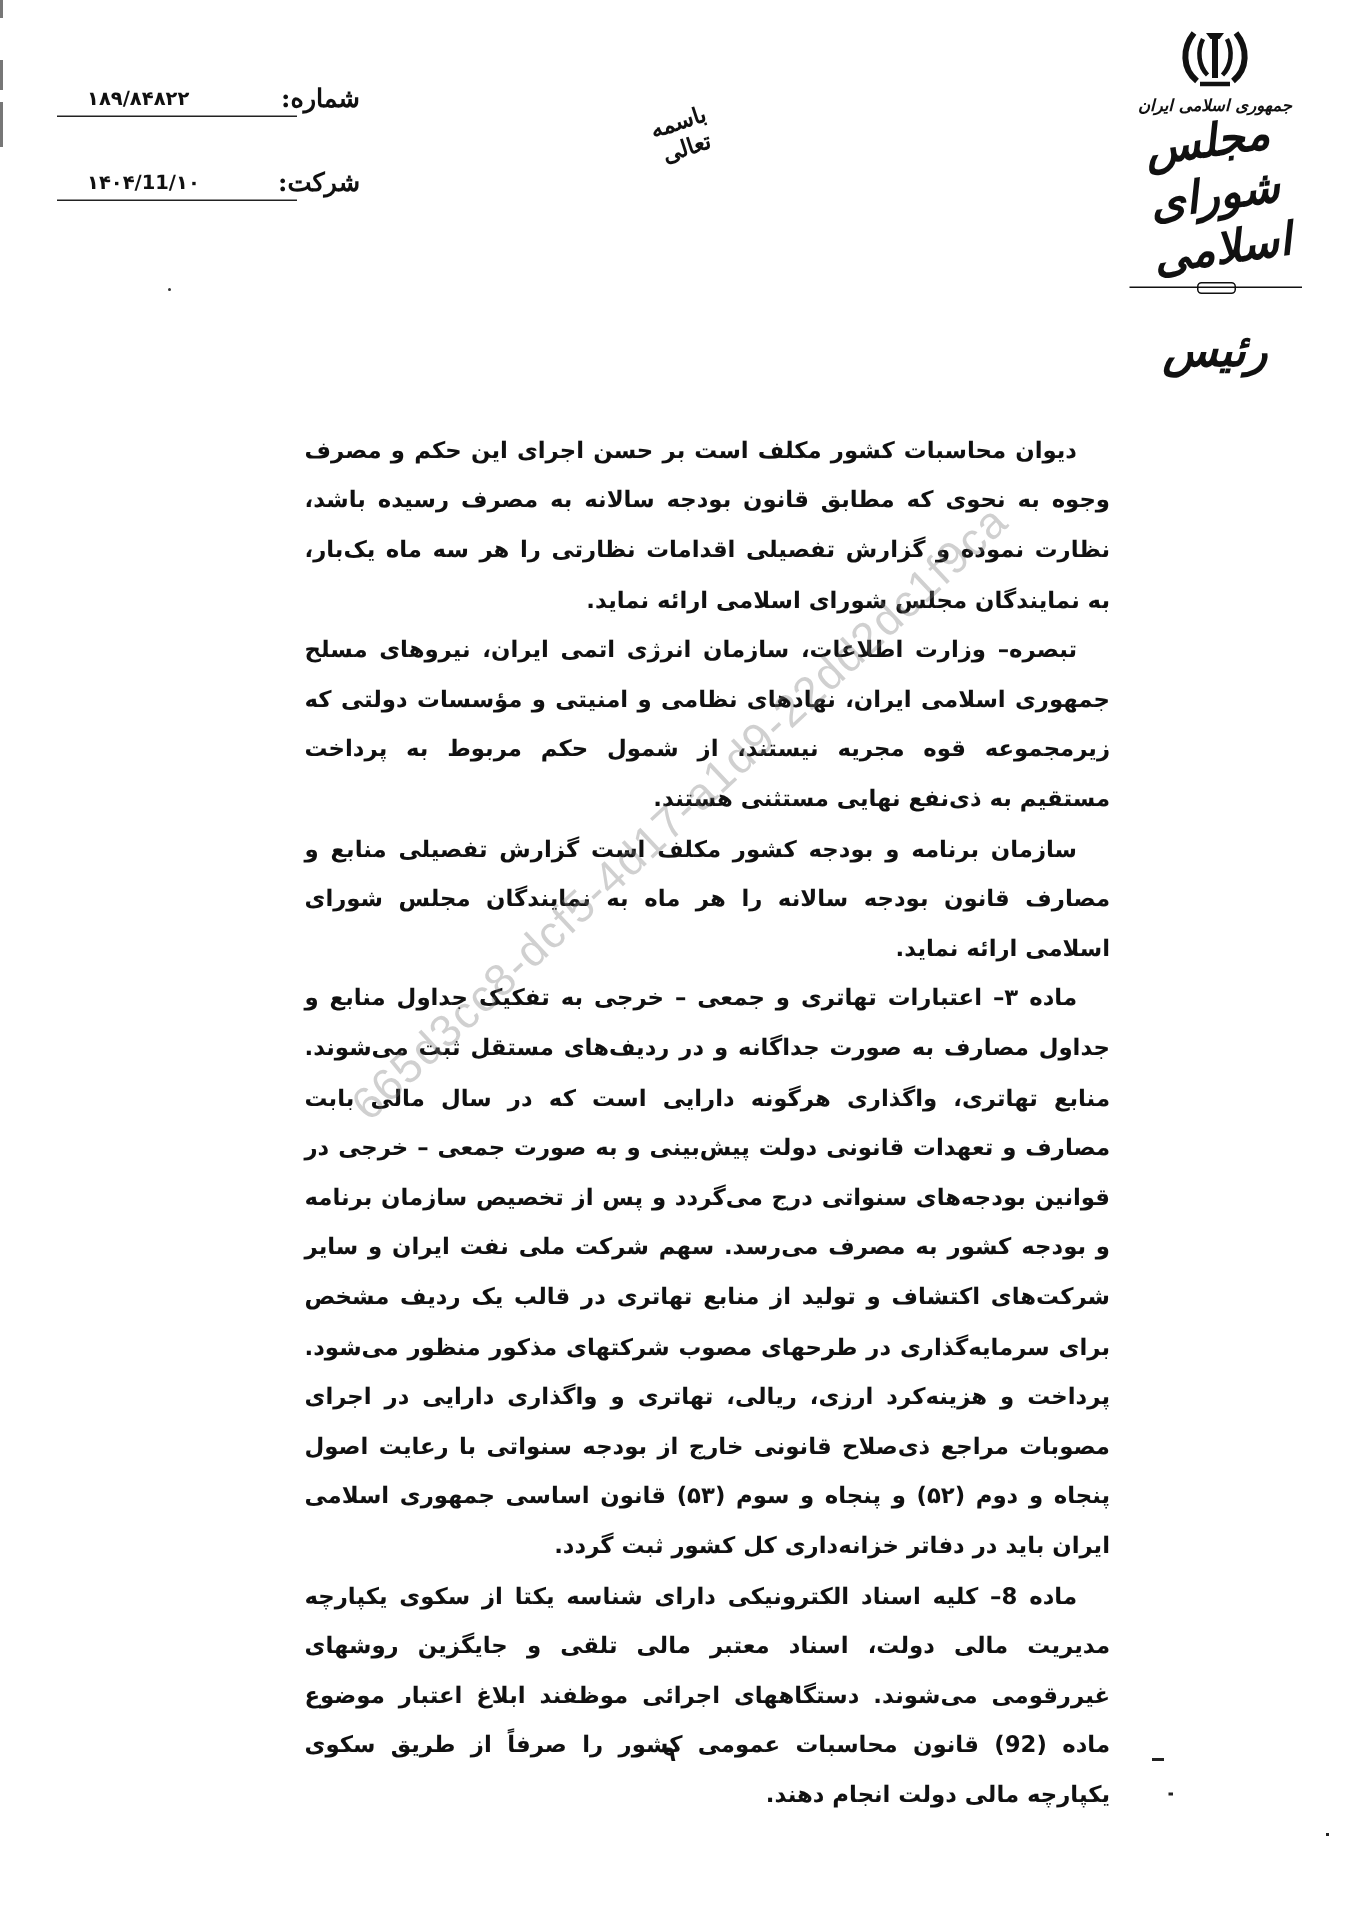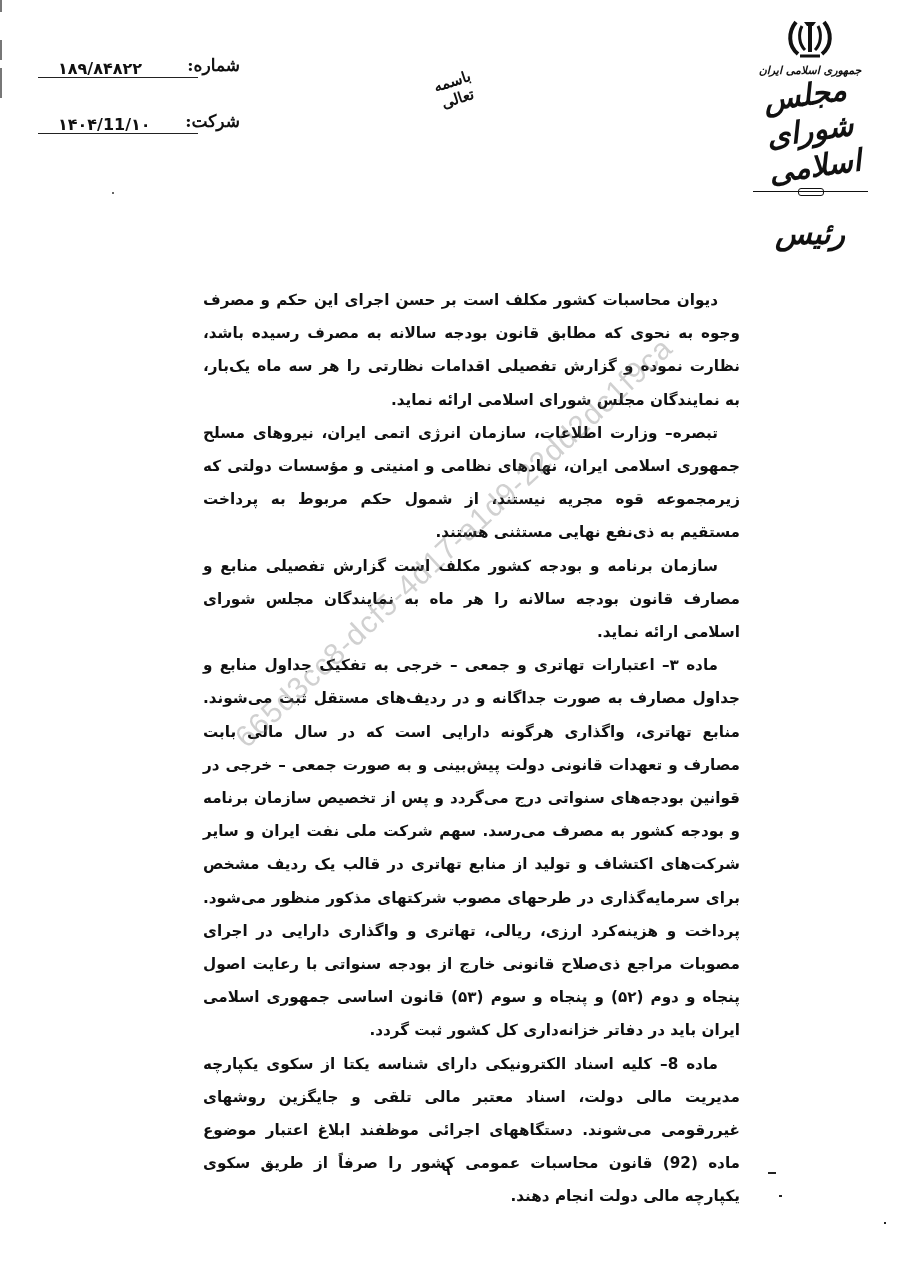--- a/index.html
+++ b/index.html
@@ -11,21 +11,21 @@
   
   .meta { position: absolute; left: 30px; top: 55px; width: 210px; direction: rtl; }
   .meta-row { position: relative; height: 56px; }
   .meta-label {
     position: absolute; right: 0; top: 0; font-family: "DejaVu Serif", serif;
     font-weight: bold; font-size: 17px; 
   }
   .meta-line { position: absolute; left: 8px; right: 42px; top: 22px; border-bottom: 1px solid #222; }
   .meta-value {
     position: absolute; left: 28px; top: 4px; direction: ltr;
-    font-family: "DejaVu Sans", sans-serif; font-weight: bold; font-size: 16px; letter-spacing: 0.5px;
+    font-family: "DejaVu Sans", sans-serif; font-weight: bold; font-size: 13px; letter-spacing: 0.5px;
   }
   .stray-dot { position: absolute; left: 112px; top: 192px; width: 2px; height: 2px; background: #333; border-radius: 50%; }
   
   .basmala { position: absolute; left: 425px; top: 66px; width: 60px; height: 40px; }
   .basmala-text {
     font-family: "DejaVu Serif", serif; font-weight: bold; font-size: 15px; direction: rtl;
     transform: rotate(-18deg); display: block; text-align: center; margin-top: 6px;
   }
   
   .emblem { position: absolute; left: 735px; top: 10px; width: 150px; height: 215px; direction: rtl; text-align: center; }

